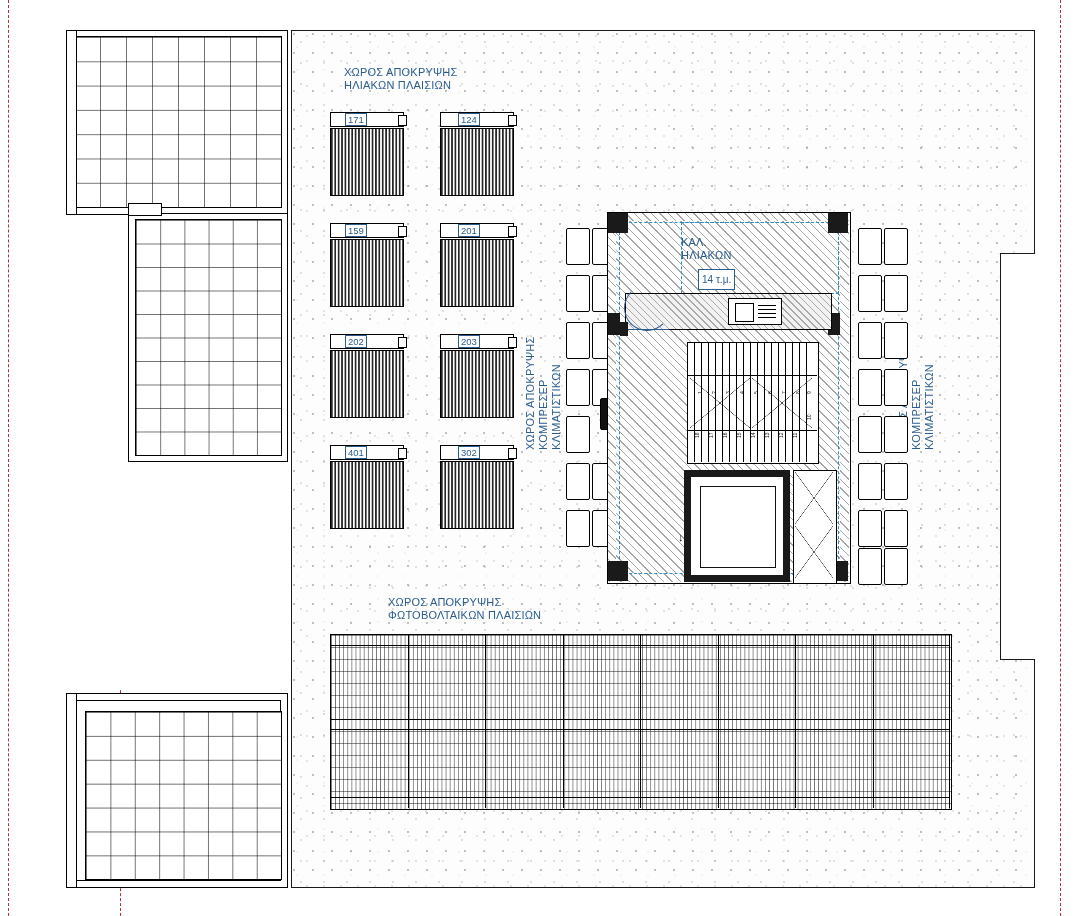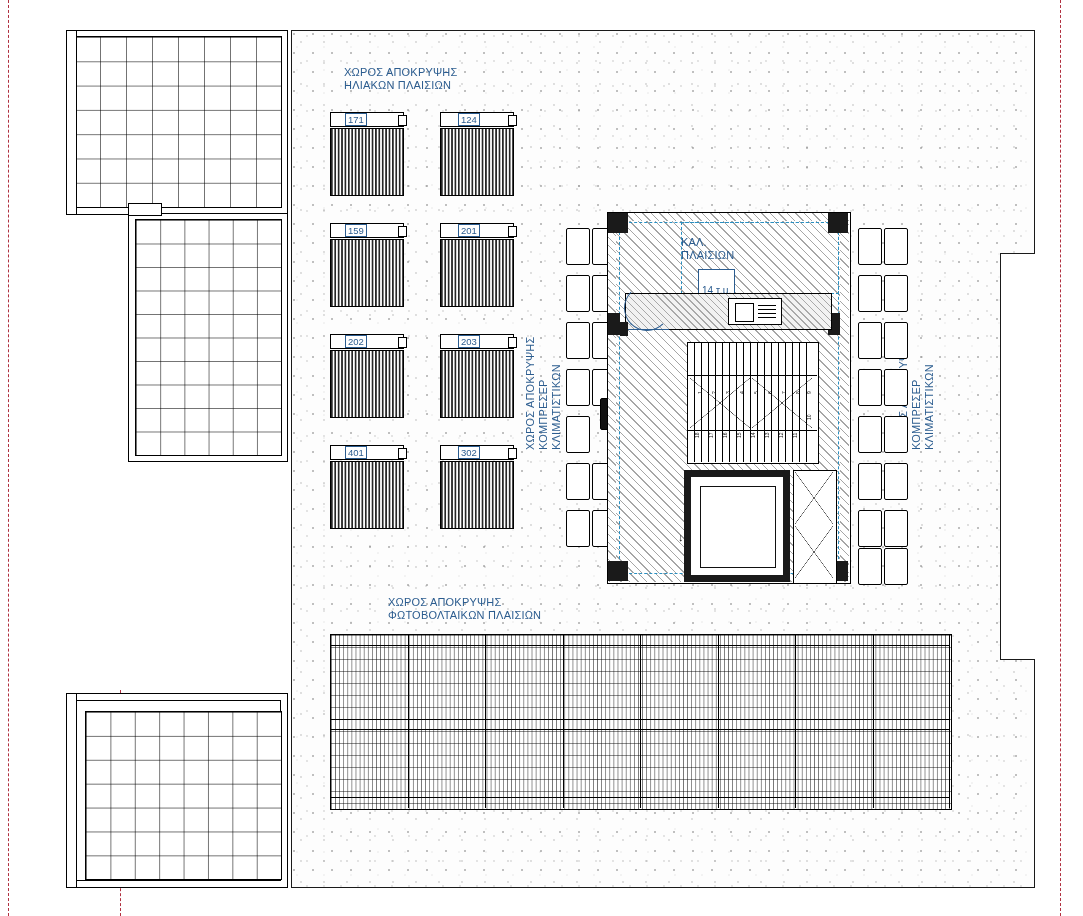--- a/index.html
+++ b/index.html
@@ -221,21 +221,21 @@
     position:absolute;
     font-size:11px;
     color:#111;
     line-height:11px;
   }
   .area-box {
     position:absolute;
     font-size:10px;
     color:#2b5c8f;
     border:1px solid #2b5c8f;
-    padding:15px 3px;
+    padding:4px 3px;
     background:#fff;
   }
   .wall-seg { position:absolute; background:#1a1a1a; }
 </style>
 </head>
 <body>
 
 <div id="sheet">
 
   <div class="dashdot-v" style="left:8px; top:0px; height:916px; border-left-color:#b03040;"></div>
@@ -350,21 +350,21 @@
   <div class="blue-dash-rect" style="left:681px; top:222px; width:156px; height:70px;"></div>
 
   <div class="core-corner" style="left:608px; top:213px;"></div>
   <div class="core-corner" style="left:828px; top:213px;"></div>
   <div class="core-corner" style="left:608px; top:561px;"></div>
   <div class="core-corner" style="left:828px; top:561px;"></div>
   <div class="wall-seg" style="left:608px; top:313px; width:12px; height:22px;"></div>
   <div class="wall-seg" style="left:828px; top:313px; width:12px; height:22px;"></div>
 
   <div class="blue-label" style="left:681px; top:236px;">ΚΑΛ.
-ΠΛΑΙΣΙΩΝ</div>
+ΗΛΙΑΚΩΝ</div>
   <div class="area-box" style="left:698px; top:269px;">14 τ.μ.</div>
 
   <div class="abs" id="veranda-floor"></div>
   <div class="abs" id="veranda-unit"></div>
   <div class="veranda-unit-lines" style="left:758px; top:305px; width:18px;"></div>
   <div class="veranda-unit-lines" style="left:758px; top:309px; width:18px;"></div>
   <div class="veranda-unit-lines" style="left:758px; top:313px; width:18px;"></div>
   <div class="veranda-unit-lines" style="left:758px; top:317px; width:18px;"></div>
   <div class="thin-rect" style="left:735px; top:303px; width:17px; height:17px;"></div>
 

